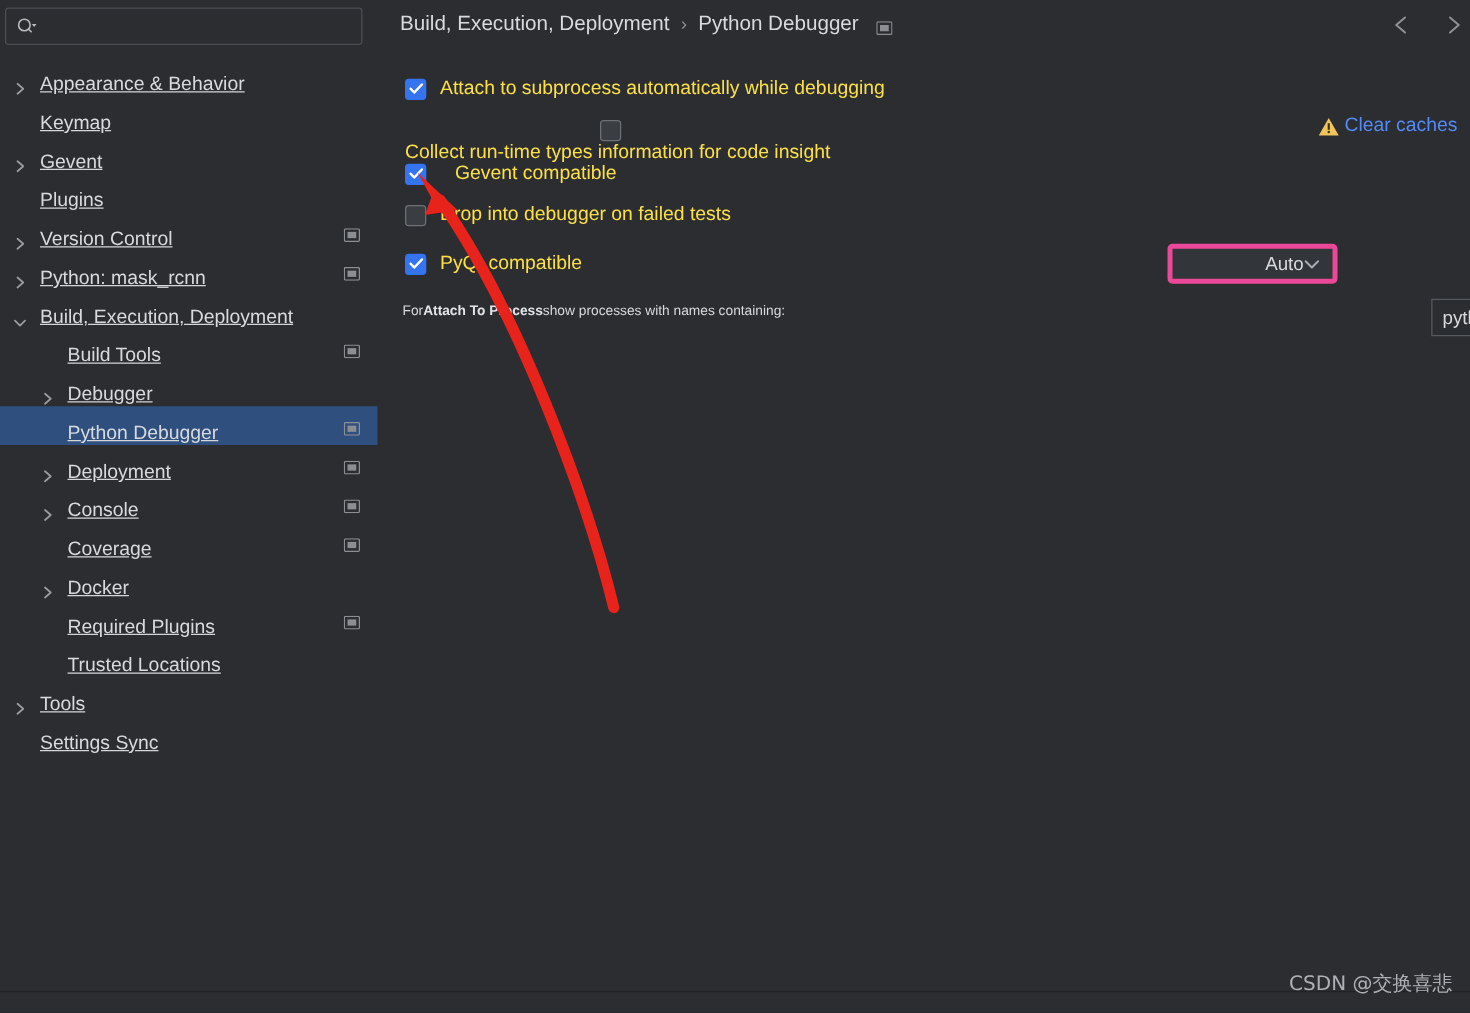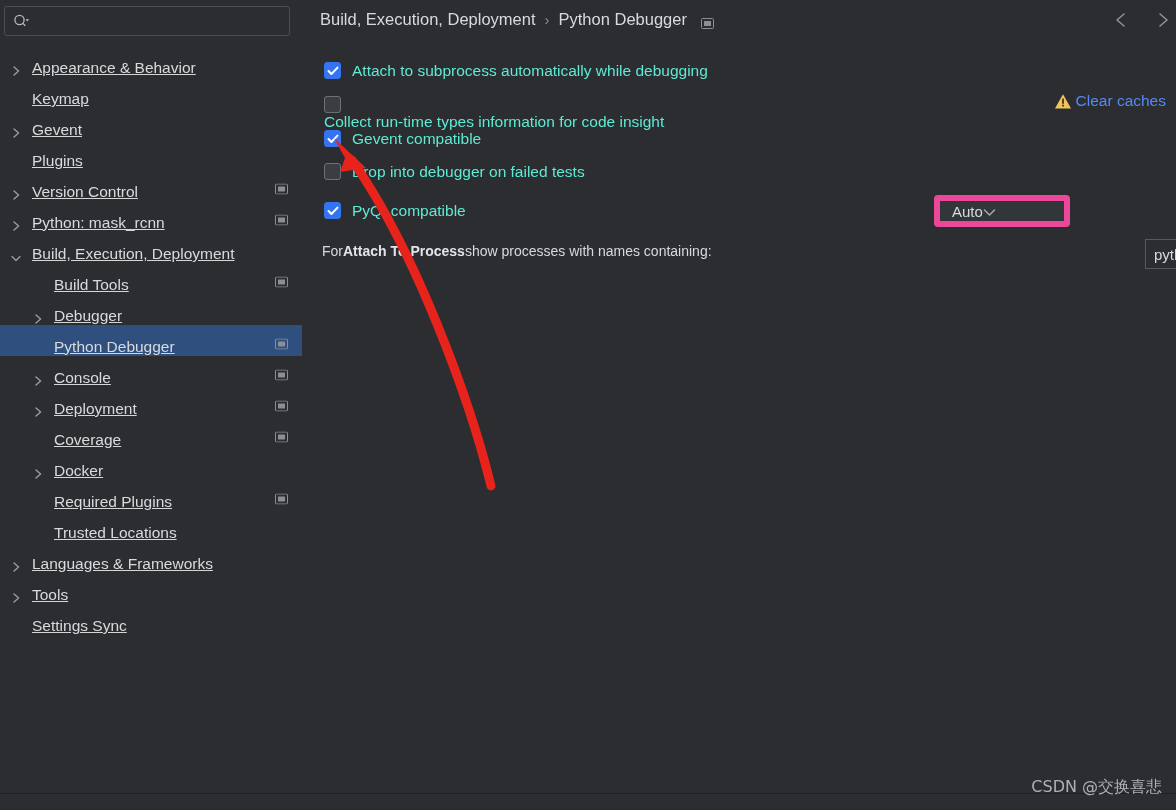--- a/index.html
+++ b/index.html
@@ -83,48 +83,48 @@
     position: absolute; right: 10px; top: 92px;
     display: flex; align-items: center; gap: 4px;
   }
   #warn-icon { width: 18px; height: 17px; }
   #clear-caches-link {
     color: #548af7; font-size: 15.5px; cursor: pointer;
   }
 
   .opt-row {
     position: absolute; left: 22px;
-    display: flex; align-items: flex-start;
-    font-size: 15.5px; color: #5eead4;
+    display: flex; align-items: center;
+    font-size: 15.5px; color: #fde047;
     white-space: nowrap;
   }
   .cb {
     width: 17px; height: 17px; min-width: 17px;
     border-radius: 3px; margin-right: 11px;
     display: flex; align-items: center; justify-content: center;
   }
   .cb.off { border: 1px solid #6d7177; background: #3a3d42; }
   .cb.on  { background: #3574f0; border: 1px solid #3574f0; }
   .cb.on svg { display: block; }
 
   #dropdown {
     position: absolute; left: 632px; top: 195px;
     width: 136px; height: 32px;
     background: #32353a;
-    border: 6px solid #ec4899; border-radius: 4px;
-    display: flex; align-items: center; justify-content: flex-start;
+    border: 4px solid #ec4899; border-radius: 4px;
+    display: flex; align-items: center; justify-content: flex-end;
     padding: 0 10px 0 12px;
     color: #d9dadd; font-size: 15px; cursor: pointer;
   }
   #dropdown-chevron { color: #a9acb1; }
 
   #attach-row {
     position: absolute; left: 20px; top: 243px;
     display: flex; align-items: center;
-    font-size: 14px; color: #d9dadd; white-space: nowrap;
+    font-size: 11px; color: #d9dadd; white-space: nowrap;
   }
   #attach-row b { font-weight: bold; color: #e3e4e7; }
   #process-input {
     position: absolute; left: 843px; top: 239px;
     width: 180px; height: 30px;
     background: #2b2d30; border: 1px solid #555a61;
     color: #d9dadd; font-size: 15px;
     padding: 0 8px; outline: none;
     font-family: "Liberation Sans", sans-serif;
   }
@@ -249,39 +249,39 @@
               <rect x="0.5" y="0.5" width="12" height="10" rx="1" fill="none" stroke="#8b8e93" stroke-width="1"></rect>
               <rect x="3" y="3" width="7" height="5" fill="#8b8e93"></rect>
             </svg></span>
         </div>
         <div class="tree-row lvl1">
           <span class="tree-arrow">
             <svg width="9" height="12" viewBox="0 0 9 12">
               <path d="M2 2 L6.6 6 L2 10" fill="none" stroke="#9a9ca1" stroke-width="1.4" stroke-linecap="round" stroke-linejoin="round"></path>
             </svg>
           </span>
+          <span class="tree-label">Deployment</span>
+          <span class="scope-icon"><svg width="13" height="11" viewBox="0 0 13 11">
+              <rect x="0.5" y="0.5" width="12" height="10" rx="1" fill="none" stroke="#8b8e93" stroke-width="1"></rect>
+              <rect x="3" y="3" width="7" height="5" fill="#8b8e93"></rect>
+            </svg></span>
+        </div>
+        <div class="tree-row lvl1">
+          <span class="tree-arrow">
+            <svg width="9" height="12" viewBox="0 0 9 12">
+              <path d="M2 2 L6.6 6 L2 10" fill="none" stroke="#9a9ca1" stroke-width="1.4" stroke-linecap="round" stroke-linejoin="round"></path>
+            </svg>
+          </span>
           <span class="tree-label">Console</span>
           <span class="scope-icon"><svg width="13" height="11" viewBox="0 0 13 11">
               <rect x="0.5" y="0.5" width="12" height="10" rx="1" fill="none" stroke="#8b8e93" stroke-width="1"></rect>
               <rect x="3" y="3" width="7" height="5" fill="#8b8e93"></rect>
             </svg></span>
         </div>
         <div class="tree-row lvl1">
-          <span class="tree-arrow">
-            <svg width="9" height="12" viewBox="0 0 9 12">
-              <path d="M2 2 L6.6 6 L2 10" fill="none" stroke="#9a9ca1" stroke-width="1.4" stroke-linecap="round" stroke-linejoin="round"></path>
-            </svg>
-          </span>
-          <span class="tree-label">Deployment</span>
-          <span class="scope-icon"><svg width="13" height="11" viewBox="0 0 13 11">
-              <rect x="0.5" y="0.5" width="12" height="10" rx="1" fill="none" stroke="#8b8e93" stroke-width="1"></rect>
-              <rect x="3" y="3" width="7" height="5" fill="#8b8e93"></rect>
-            </svg></span>
-        </div>
-        <div class="tree-row lvl1">
           <span class="tree-arrow"></span>
           <span class="tree-label">Coverage</span>
           <span class="scope-icon"><svg width="13" height="11" viewBox="0 0 13 11">
               <rect x="0.5" y="0.5" width="12" height="10" rx="1" fill="none" stroke="#8b8e93" stroke-width="1"></rect>
               <rect x="3" y="3" width="7" height="5" fill="#8b8e93"></rect>
             </svg></span>
         </div>
         <div class="tree-row lvl1">
           <span class="tree-arrow">
             <svg width="9" height="12" viewBox="0 0 9 12">
@@ -294,28 +294,20 @@
           <span class="tree-arrow"></span>
           <span class="tree-label">Required Plugins</span>
           <span class="scope-icon"><svg width="13" height="11" viewBox="0 0 13 11">
               <rect x="0.5" y="0.5" width="12" height="10" rx="1" fill="none" stroke="#8b8e93" stroke-width="1"></rect>
               <rect x="3" y="3" width="7" height="5" fill="#8b8e93"></rect>
             </svg></span>
         </div>
         <div class="tree-row lvl1">
           <span class="tree-arrow"></span>
           <span class="tree-label">Trusted Locations</span>
-        </div>
-        <div class="tree-row lvl0">
-          <span class="tree-arrow">
-            <svg width="9" height="12" viewBox="0 0 9 12">
-              <path d="M2 2 L6.6 6 L2 10" fill="none" stroke="#9a9ca1" stroke-width="1.4" stroke-linecap="round" stroke-linejoin="round"></path>
-            </svg>
-          </span>
-          <span class="tree-label">Languages &amp; Frameworks</span>
         </div>
         <div class="tree-row lvl0">
           <span class="tree-arrow">
             <svg width="9" height="12" viewBox="0 0 9 12">
               <path d="M2 2 L6.6 6 L2 10" fill="none" stroke="#9a9ca1" stroke-width="1.4" stroke-linecap="round" stroke-linejoin="round"></path>
             </svg>
           </span>
           <span class="tree-label">Tools</span>
         </div>
         <div class="tree-row lvl0">
@@ -369,21 +361,21 @@
             <svg width="12" height="10" viewBox="0 0 12 10">
               <path d="M1.5 5 L4.4 8 L10.5 1.6" fill="none" stroke="#ffffff" stroke-width="2" stroke-linecap="round" stroke-linejoin="round"></path>
             </svg>
           </span>
           <span>Attach to subprocess automatically while debugging</span>
         </div>
         <div class="opt-row" style="top: 96px; flex-direction: column;">
           <span class="cb off"></span>
           <span>Collect run-time types information for code insight</span>
         </div>
-        <div class="opt-row" style="top: 130px;">
+        <div class="opt-row" style="top: 130px; gap: 12px;">
           <span class="cb on">
             <svg width="12" height="10" viewBox="0 0 12 10">
               <path d="M1.5 5 L4.4 8 L10.5 1.6" fill="none" stroke="#ffffff" stroke-width="2" stroke-linecap="round" stroke-linejoin="round"></path>
             </svg>
           </span>
           <span>Gevent compatible</span>
         </div>
         <div class="opt-row" style="top: 163px;">
           <span class="cb off"></span>
           <span>Drop into debugger on failed tests</span>

